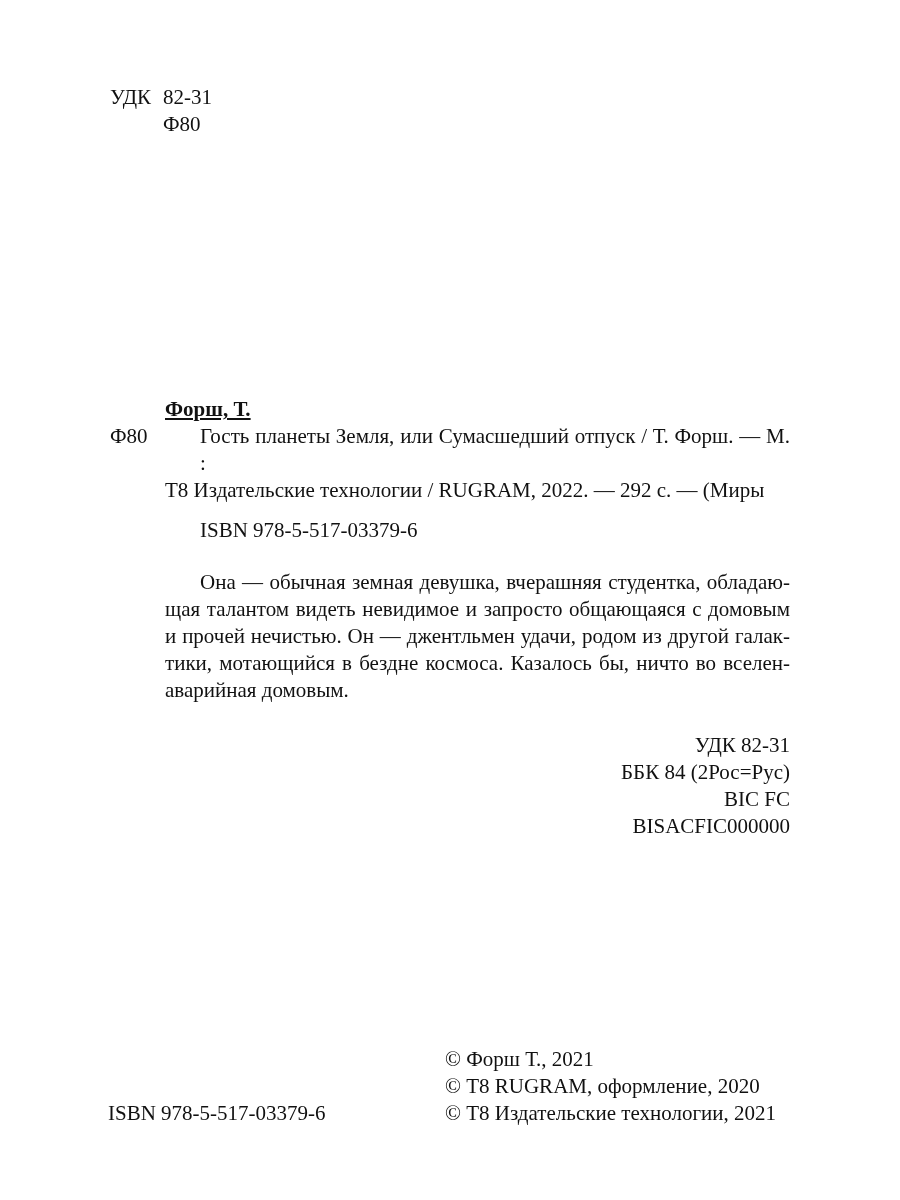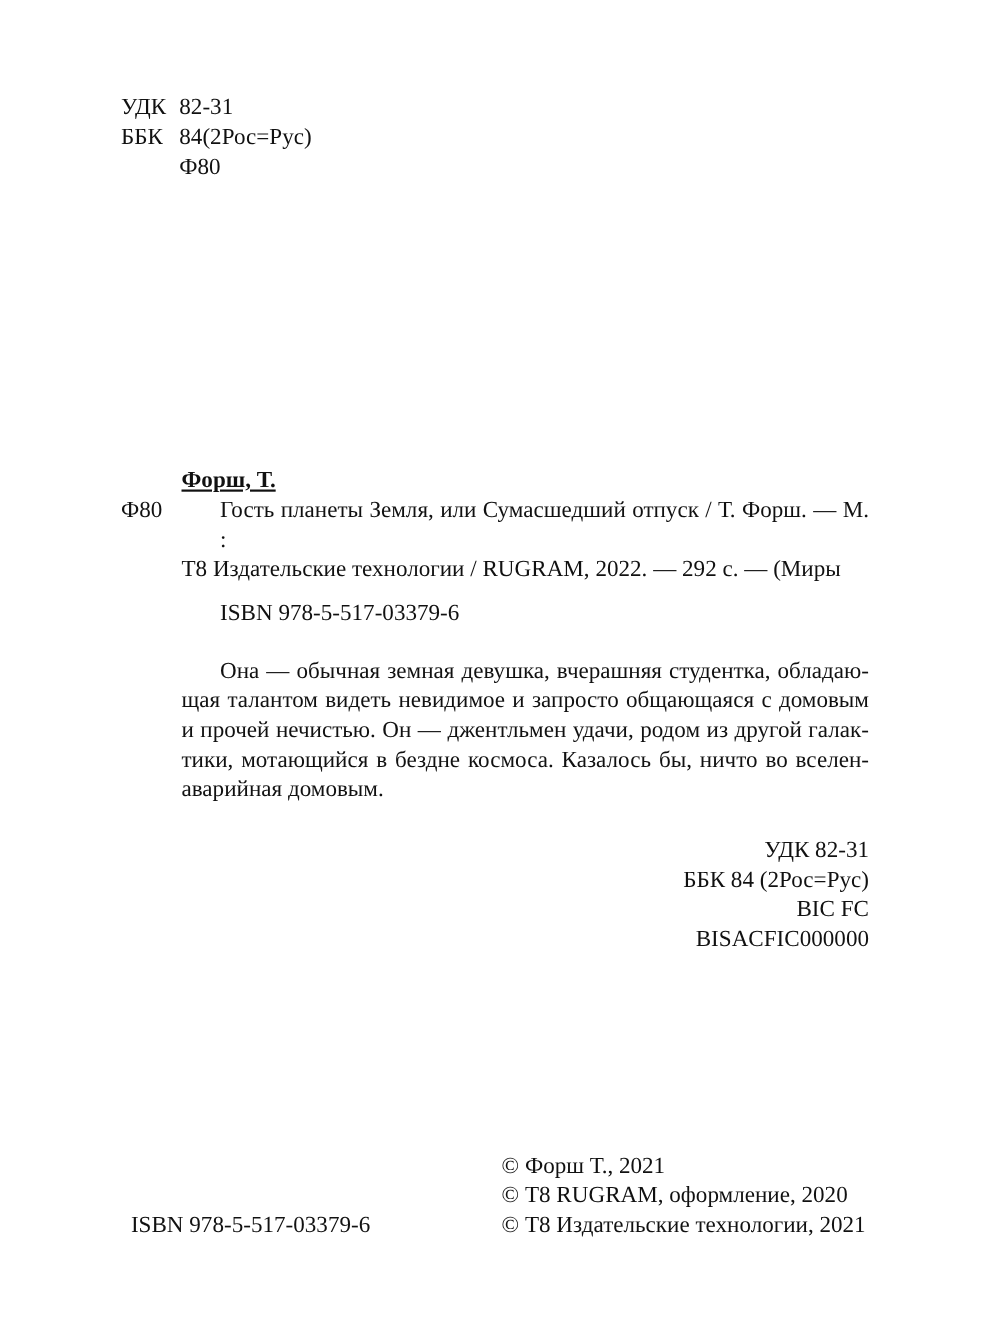--- a/index.html
+++ b/index.html
@@ -27,35 +27,32 @@
   .bib-first .sign { position: absolute; left: 0; top: 0; }
   .indent-1 { padding-left: 55px; }
   .isbn-line { padding-left: 90px; margin-top: 13px; }
 
   .annotation { margin-top: 25px; padding-left: 55px; }
   .annotation .first { text-indent: 35px; }
   .jline { text-align: justify; text-align-last: justify; }
 
   .class-block { margin-top: 28px; text-align: right; }
 
-  .footer { position: absolute; left: 119px; right: 110px; top: 1046px; height: 81px; }
+  .footer { position: absolute; left: 108px; right: 110px; top: 1046px; height: 81px; }
   .copyright-block { margin-left: 337px; }
   .footer-isbn { position: absolute; left: 0; top: 54px; }
 </style>
 </head>
 <body>
 
 <div class="page">
 
   <div class="top-block">
     <div>
       <span class="kv-label">УДК</span><span>82-31</span>
-    </div>
-    <div>
-      <span class="kv-label">ББК</span><span>84(2Рос=Рус)</span>
     </div>
     <div>
       <span class="kv-pad"></span><span>Ф80</span>
     </div>
   </div>
 
   <div class="bib-block">
     <div class="author-line">Форш, Т.</div>
     <div class="bib-first jline">
       <span class="sign">Ф80</span><span>Гость планеты Земля, или Сумасшедший отпуск / Т. Форш. — М. :</span>

